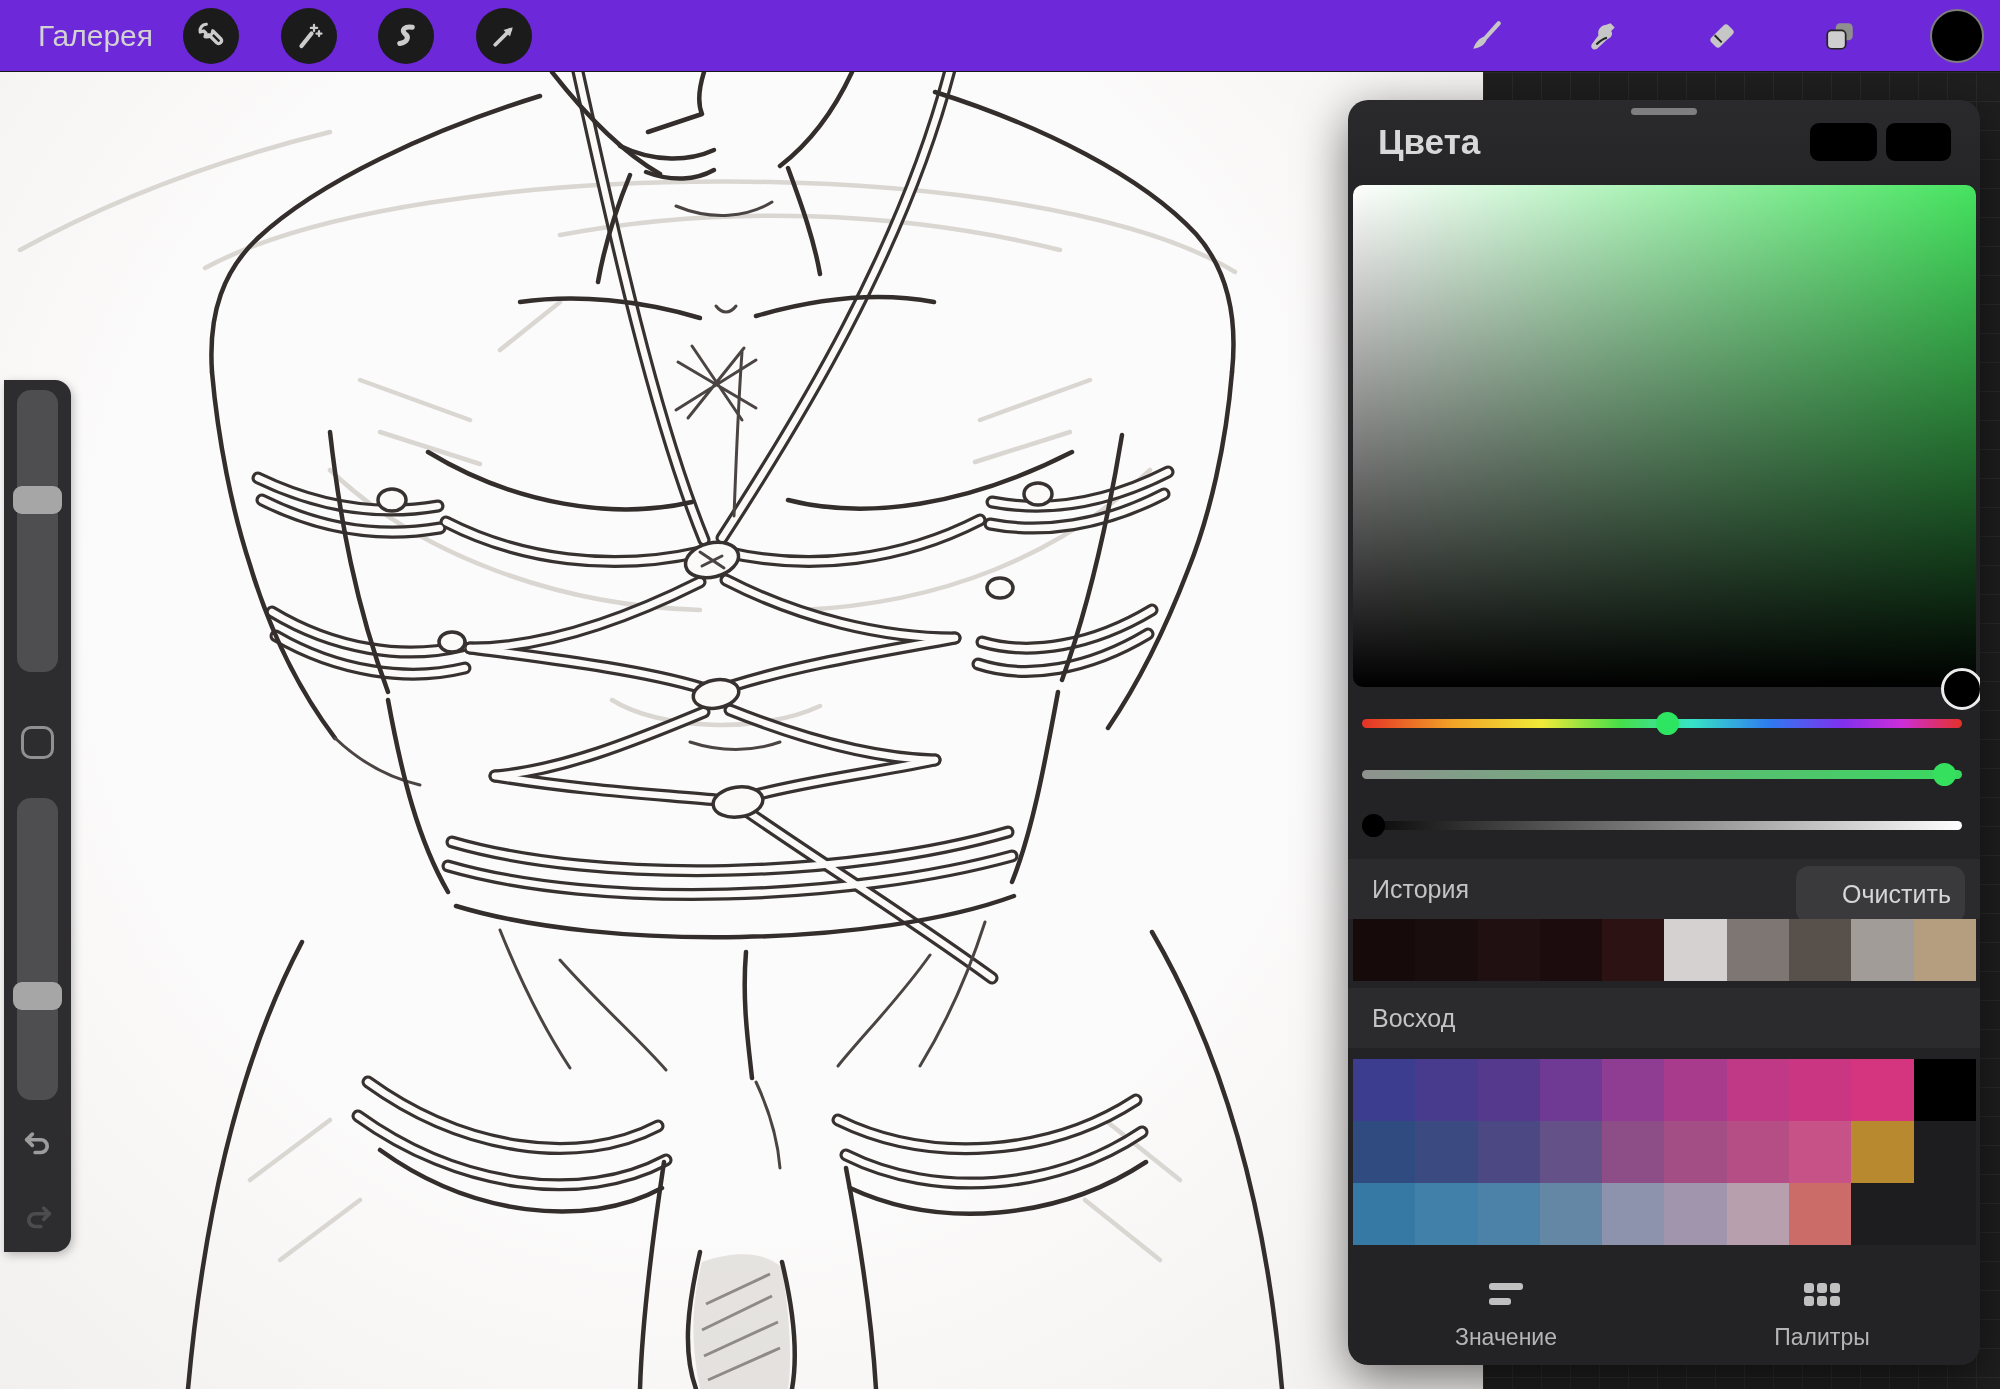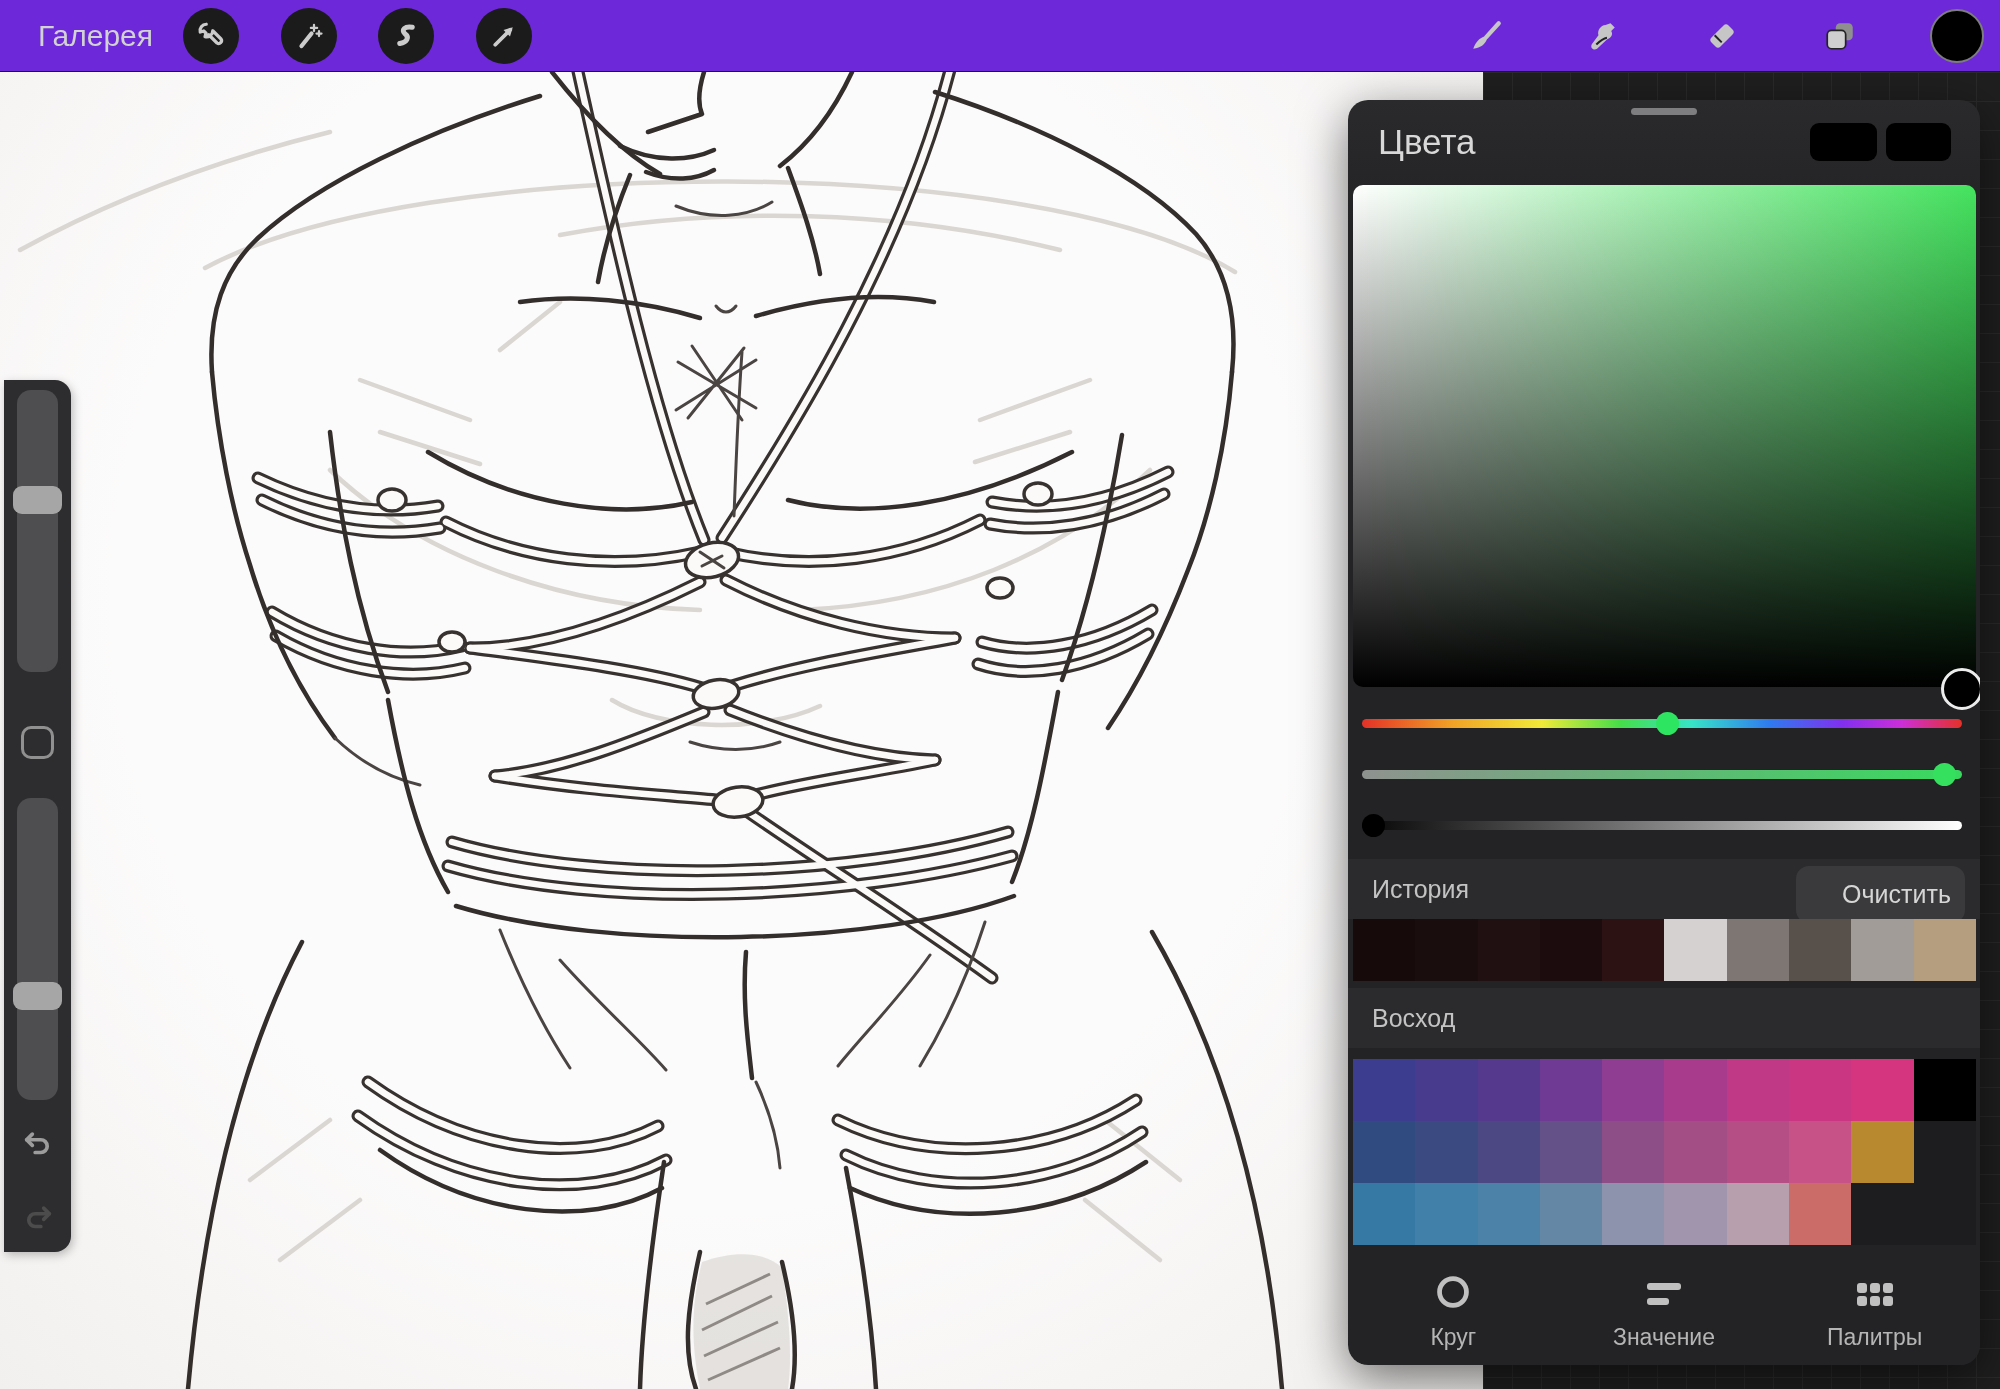--- a/index.html
+++ b/index.html
@@ -46,21 +46,21 @@
                    border:3.5px solid #909090; border-radius:10px; background:transparent; }
   .side-icon { position:absolute; left:14px; width:40px; height:40px; display:flex;
                align-items:center; justify-content:center; }
 
   
   #color-panel { position:absolute; left:1348px; top:100px; width:632px; height:1265px;
                  background:linear-gradient(180deg,#2a2a2c,#232326 10%); border-radius:20px; z-index:20;
                  box-shadow:0 14px 50px rgba(0,0,0,.55); overflow:hidden; }
   #drag-pill { position:absolute; left:283px; top:8px; width:66px; height:7px;
                border-radius:4px; background:#7e7e80; }
-  #panel-title { position:absolute; left:30px; top:22px; font-size:35px; font-weight:normal; color:#d8d8d8; }
+  #panel-title { position:absolute; left:30px; top:22px; font-size:35px; font-weight:bold; color:#d8d8d8; }
   .mini-swatch { position:absolute; top:23px; height:38px; border-radius:9px; }
   #gradient-square { position:absolute; left:5px; top:85px; width:623px; height:502px; border-radius:10px;
                      background:linear-gradient(to top, #000 0%, rgba(0,0,0,0) 100%),
                                 linear-gradient(to right, #ffffff, #45e35f); }
   #square-knob { position:absolute; left:593px; top:568px; width:42px; height:42px; border-radius:50%;
                  background:#000; border:3px solid #ececec; }
   .slider-bar { position:absolute; left:14px; width:600px; height:9px; border-radius:5px; }
   #hue-bar { background:linear-gradient(to right,#e43127 0%,#f1a226 15%,#f0ea39 30%,#46de49 43%,
              #37e3c6 55%,#2f7af0 68%,#8030ee 80%,#cc2ed8 90%,#e43127 100%); }
   #sat-bar { background:linear-gradient(to right,#8f928f,#38d95f); }
@@ -362,30 +362,20 @@
     <div class="cell" style="background-color: rgb(161, 149, 173);"></div>
     <div class="cell" style="background-color: rgb(183, 159, 173);"></div>
     <div class="cell" style="background-color: rgb(203, 108, 104);"></div>
     <div class="cell"></div>
     <div class="cell"></div>
   </div>
 
   <div id="tab-bar">
     <div class="tab">
       <div class="icon-box">
-          <span>
-        <svg width="38" height="38" viewBox="0 0 24 24">
-              <circle cx="12" cy="12" r="8.5" fill="none" stroke="#c0c0c0" stroke-width="3"></circle>
-            </svg>
-      </span>
-        </div>
-      <span class="tab-label">Круг</span>
-    </div>
-    <div class="tab">
-      <div class="icon-box">
           <span style="display:flex;flex-direction:column;gap:8px;align-items:flex-start">
         <span class="valbar" style="width:34px"></span>
         <span class="valbar" style="width:22px"></span>
       </span>
         </div>
       <span class="tab-label">Значение</span>
     </div>
     <div class="tab">
       <div class="icon-box">
           <span id="palettes-icon">

